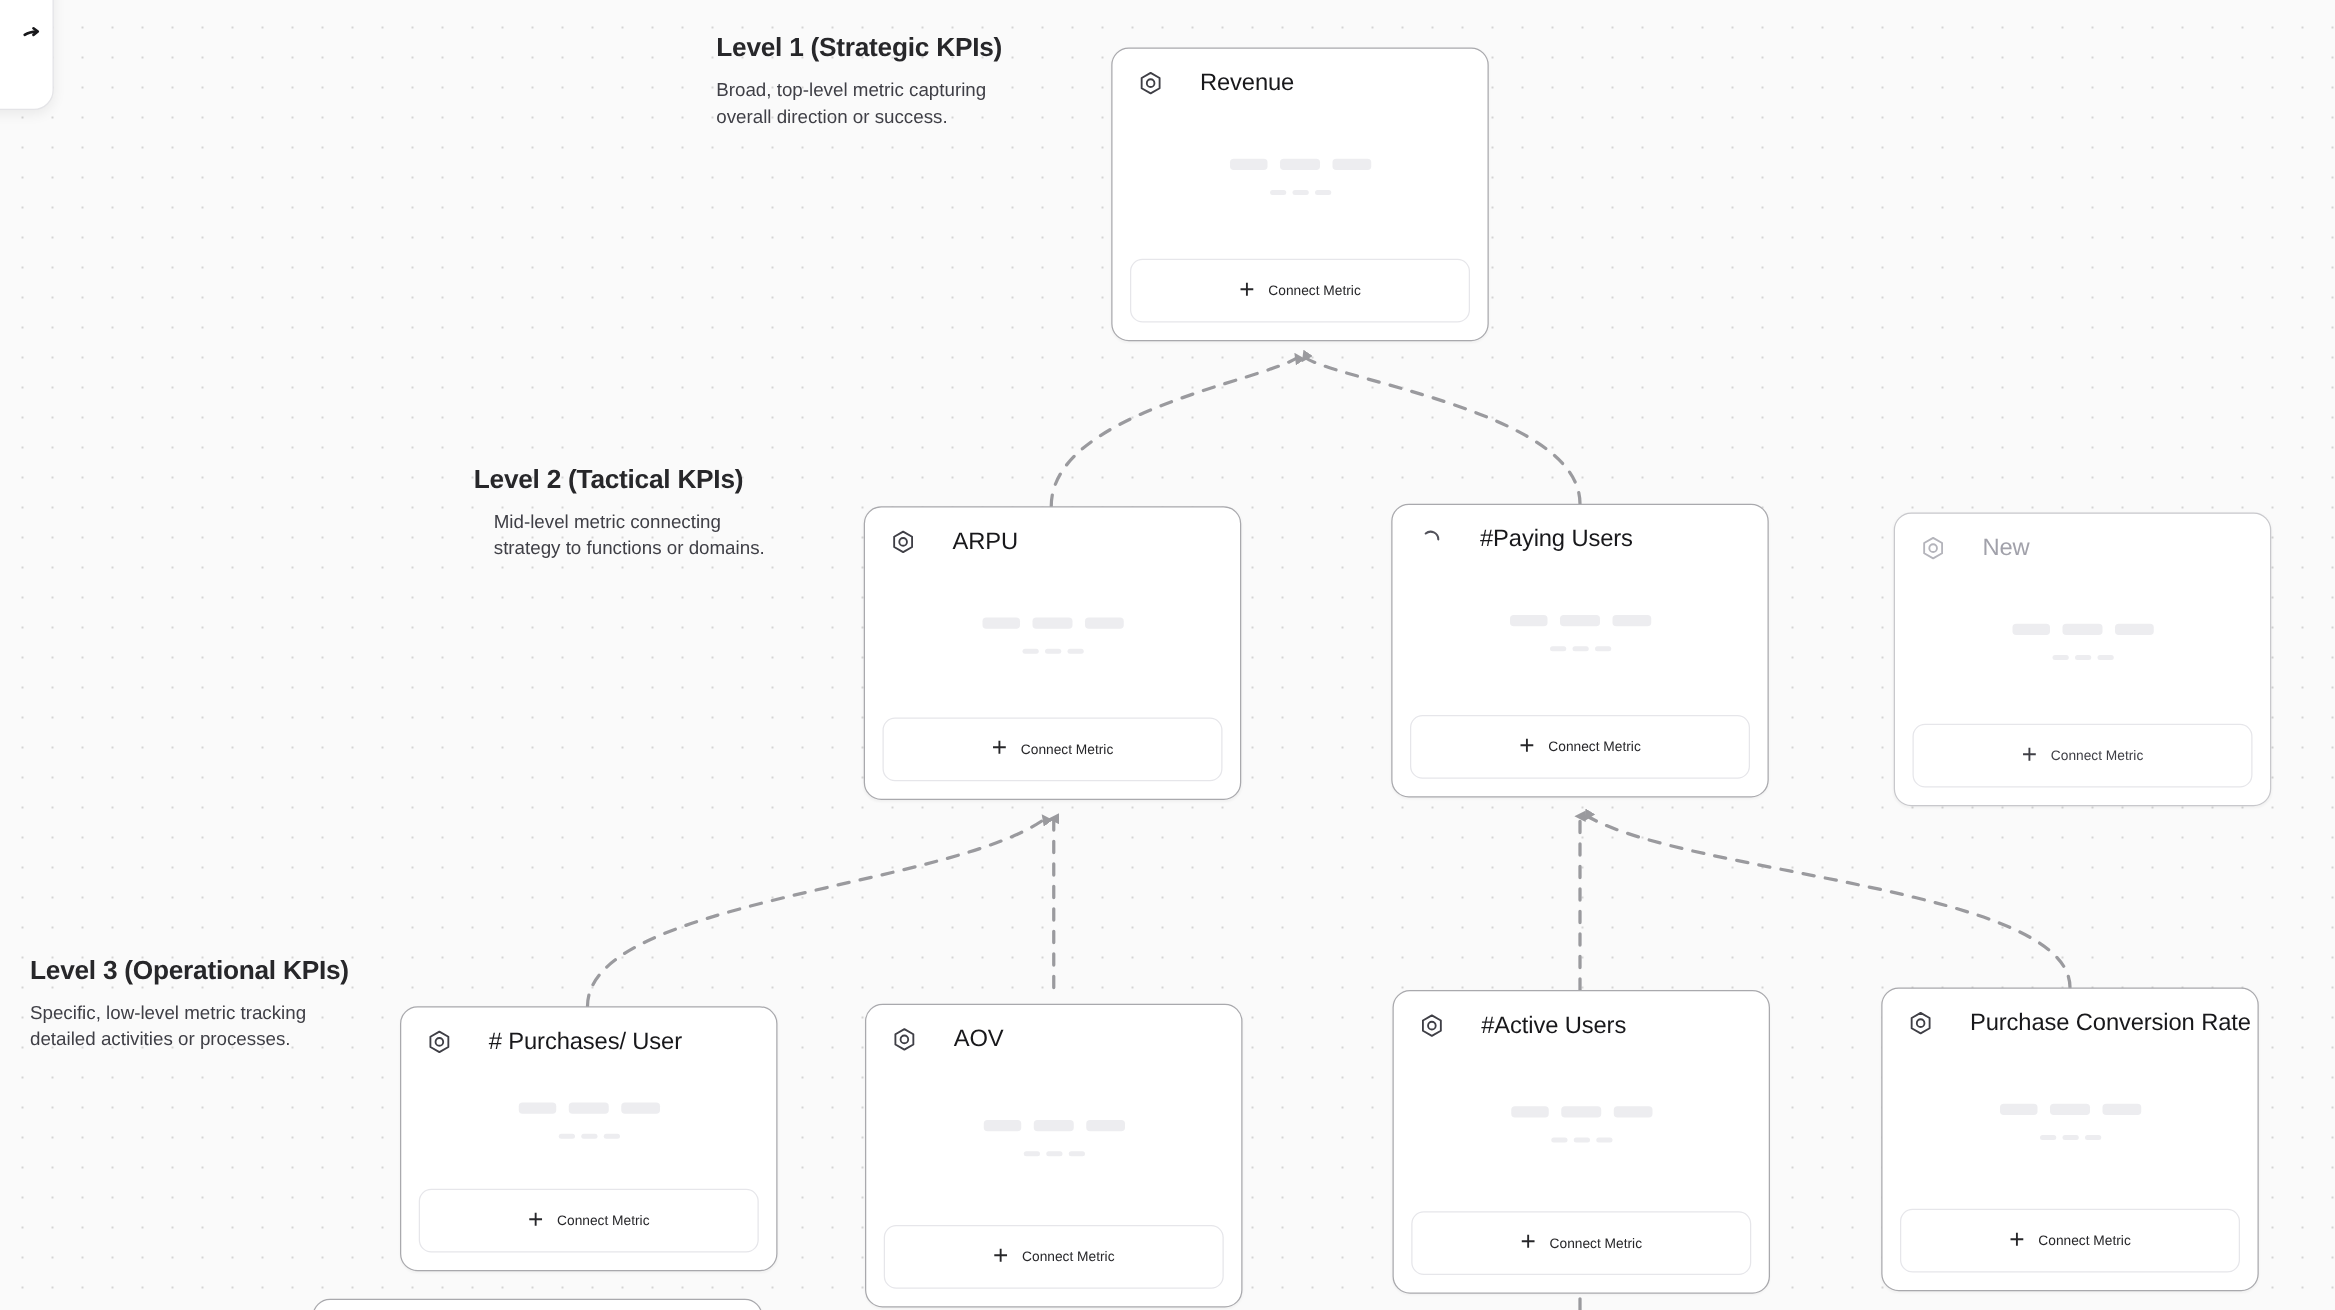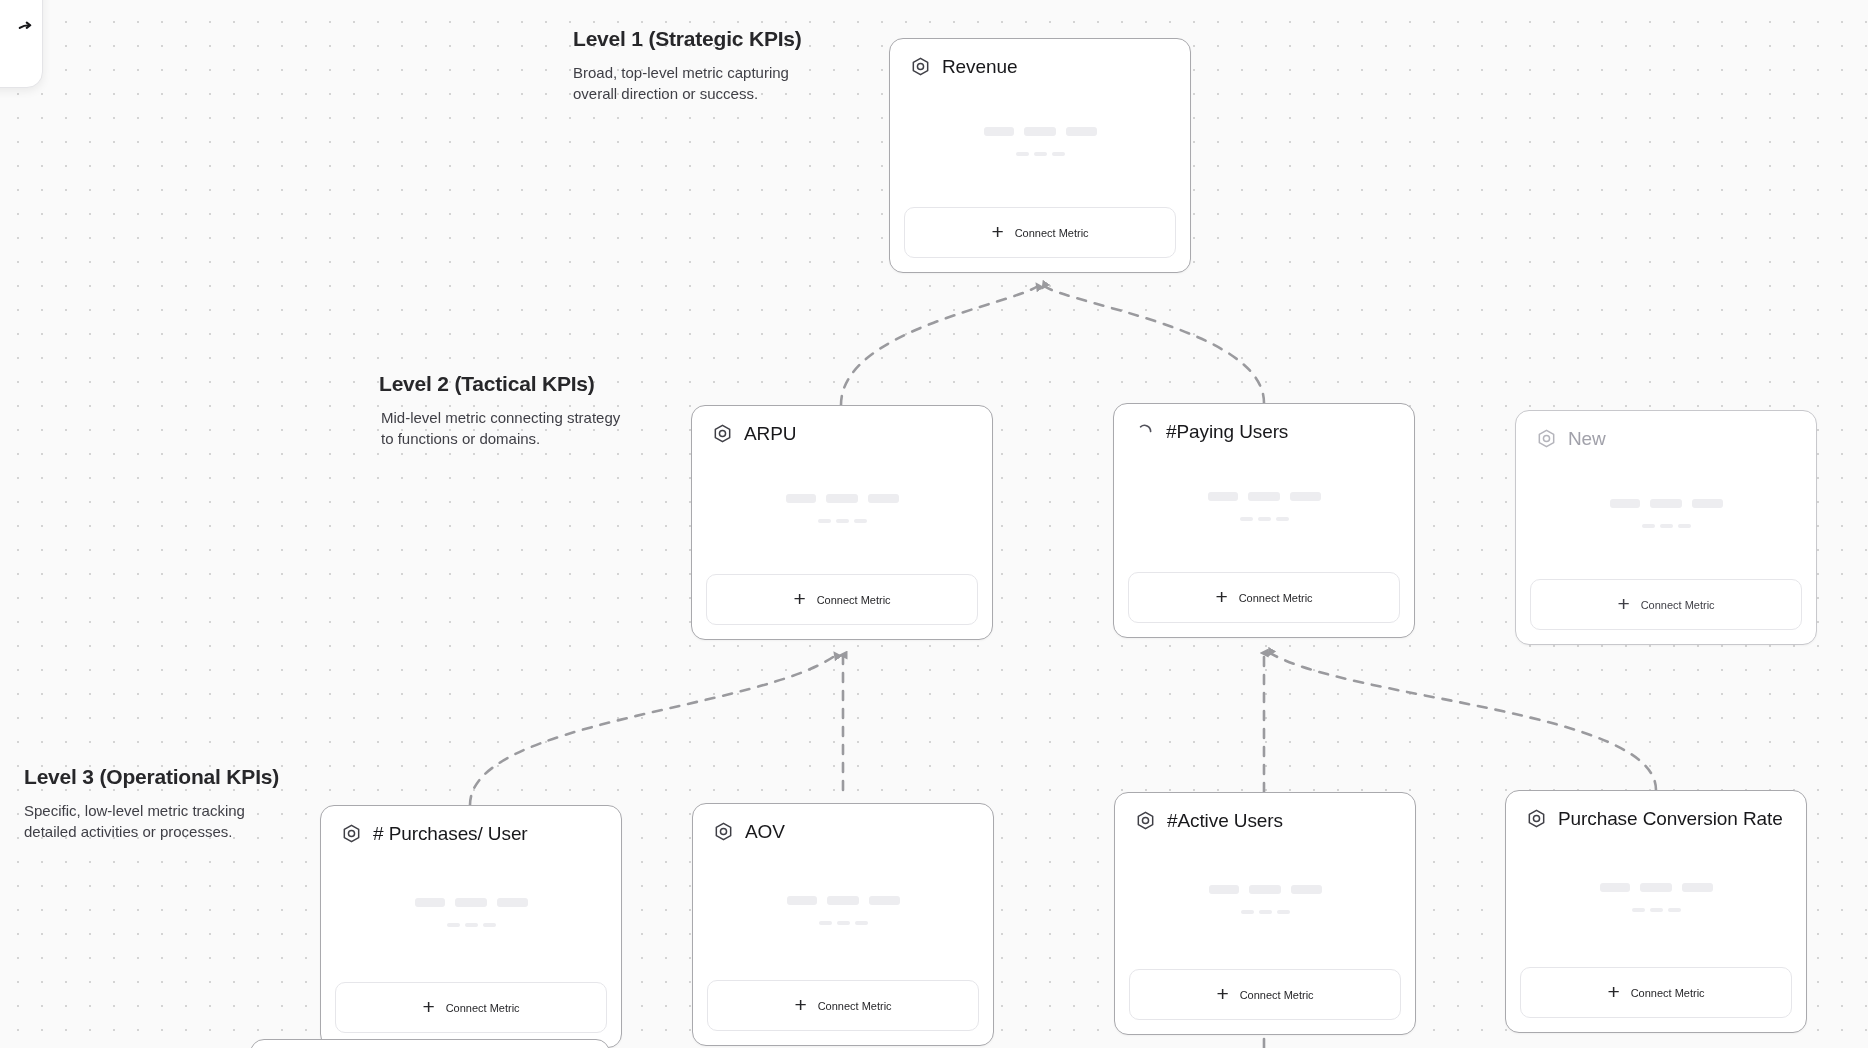--- a/index.html
+++ b/index.html
@@ -48,21 +48,21 @@
     margin-top: 11px;
     font-size: 15px;
     line-height: 1.42;
     color: #3f3f46;
     font-weight: 400;
   }
 
   #level-1-block { left: 573px; top: 27px; width: 250px; }
   #level-1-block .level-desc { margin-left: 0; }
   #level-2-block { left: 379px; top: 372px; width: 250px; }
-  #level-2-block .level-desc { margin-left: 2px; }
+  #level-2-block .level-desc { margin-left: 16px; }
   #level-3-block { left: 24px; top: 765px; width: 262px; }
   #level-3-block .level-desc { margin-left: 0px; }
 
   
   .card {
     position: absolute;
     background: #ffffff;
     border: 1.3px solid #a9a9ad;
     border-radius: 14px;
     display: flex;
@@ -70,21 +70,21 @@
     z-index: 3;
     box-shadow: 0 1px 2px rgba(0,0,0,0.04);
   }
   .card.muted {
     border-color: #c8c8cc;
   }
 
   .card-head {
     display: flex;
     align-items: center;
-    gap: 11px;
+    gap: 29px;
     padding: 17px 20px 0 20px;
     flex: 0 0 auto;
   }
   .card-icon {
     width: 21px;
     height: 21px;
     flex: 0 0 21px;
     display: block;
   }
   .card-title {
@@ -152,21 +152,21 @@
     white-space: nowrap;
   }
   .card.muted .connect-btn .plus,
   .card.muted .connect-btn .label { color: #3f3f46; }
 
   
   #card-revenue        { left: 889px; top: 38px;  width: 302px; height: 235px; }
   #card-arpu           { left: 691px; top: 405px; width: 302px; height: 235px; }
   #card-paying-users   { left: 1113px;top: 403px; width: 302px; height: 235px; }
   #card-new            { left: 1515px;top: 410px; width: 302px; height: 235px; }
-  #card-purchases-user { left: 320px; top: 805px; width: 302px; height: 243px; }
+  #card-purchases-user { left: 320px; top: 805px; width: 302px; height: 212px; }
   #card-aov            { left: 692px; top: 790px; width: 302px; height: 243px; margin-top: 13px; }
   #card-active-users   { left: 1114px;top: 792px; width: 302px; height: 243px; }
   #card-conversion     { left: 1505px;top: 790px; width: 302px; height: 243px; }
 
   
   #card-bottom-partial {
     left: 250px; top: 1039px; width: 360px; height: 120px;
     border-radius: 14px;
   }
 

